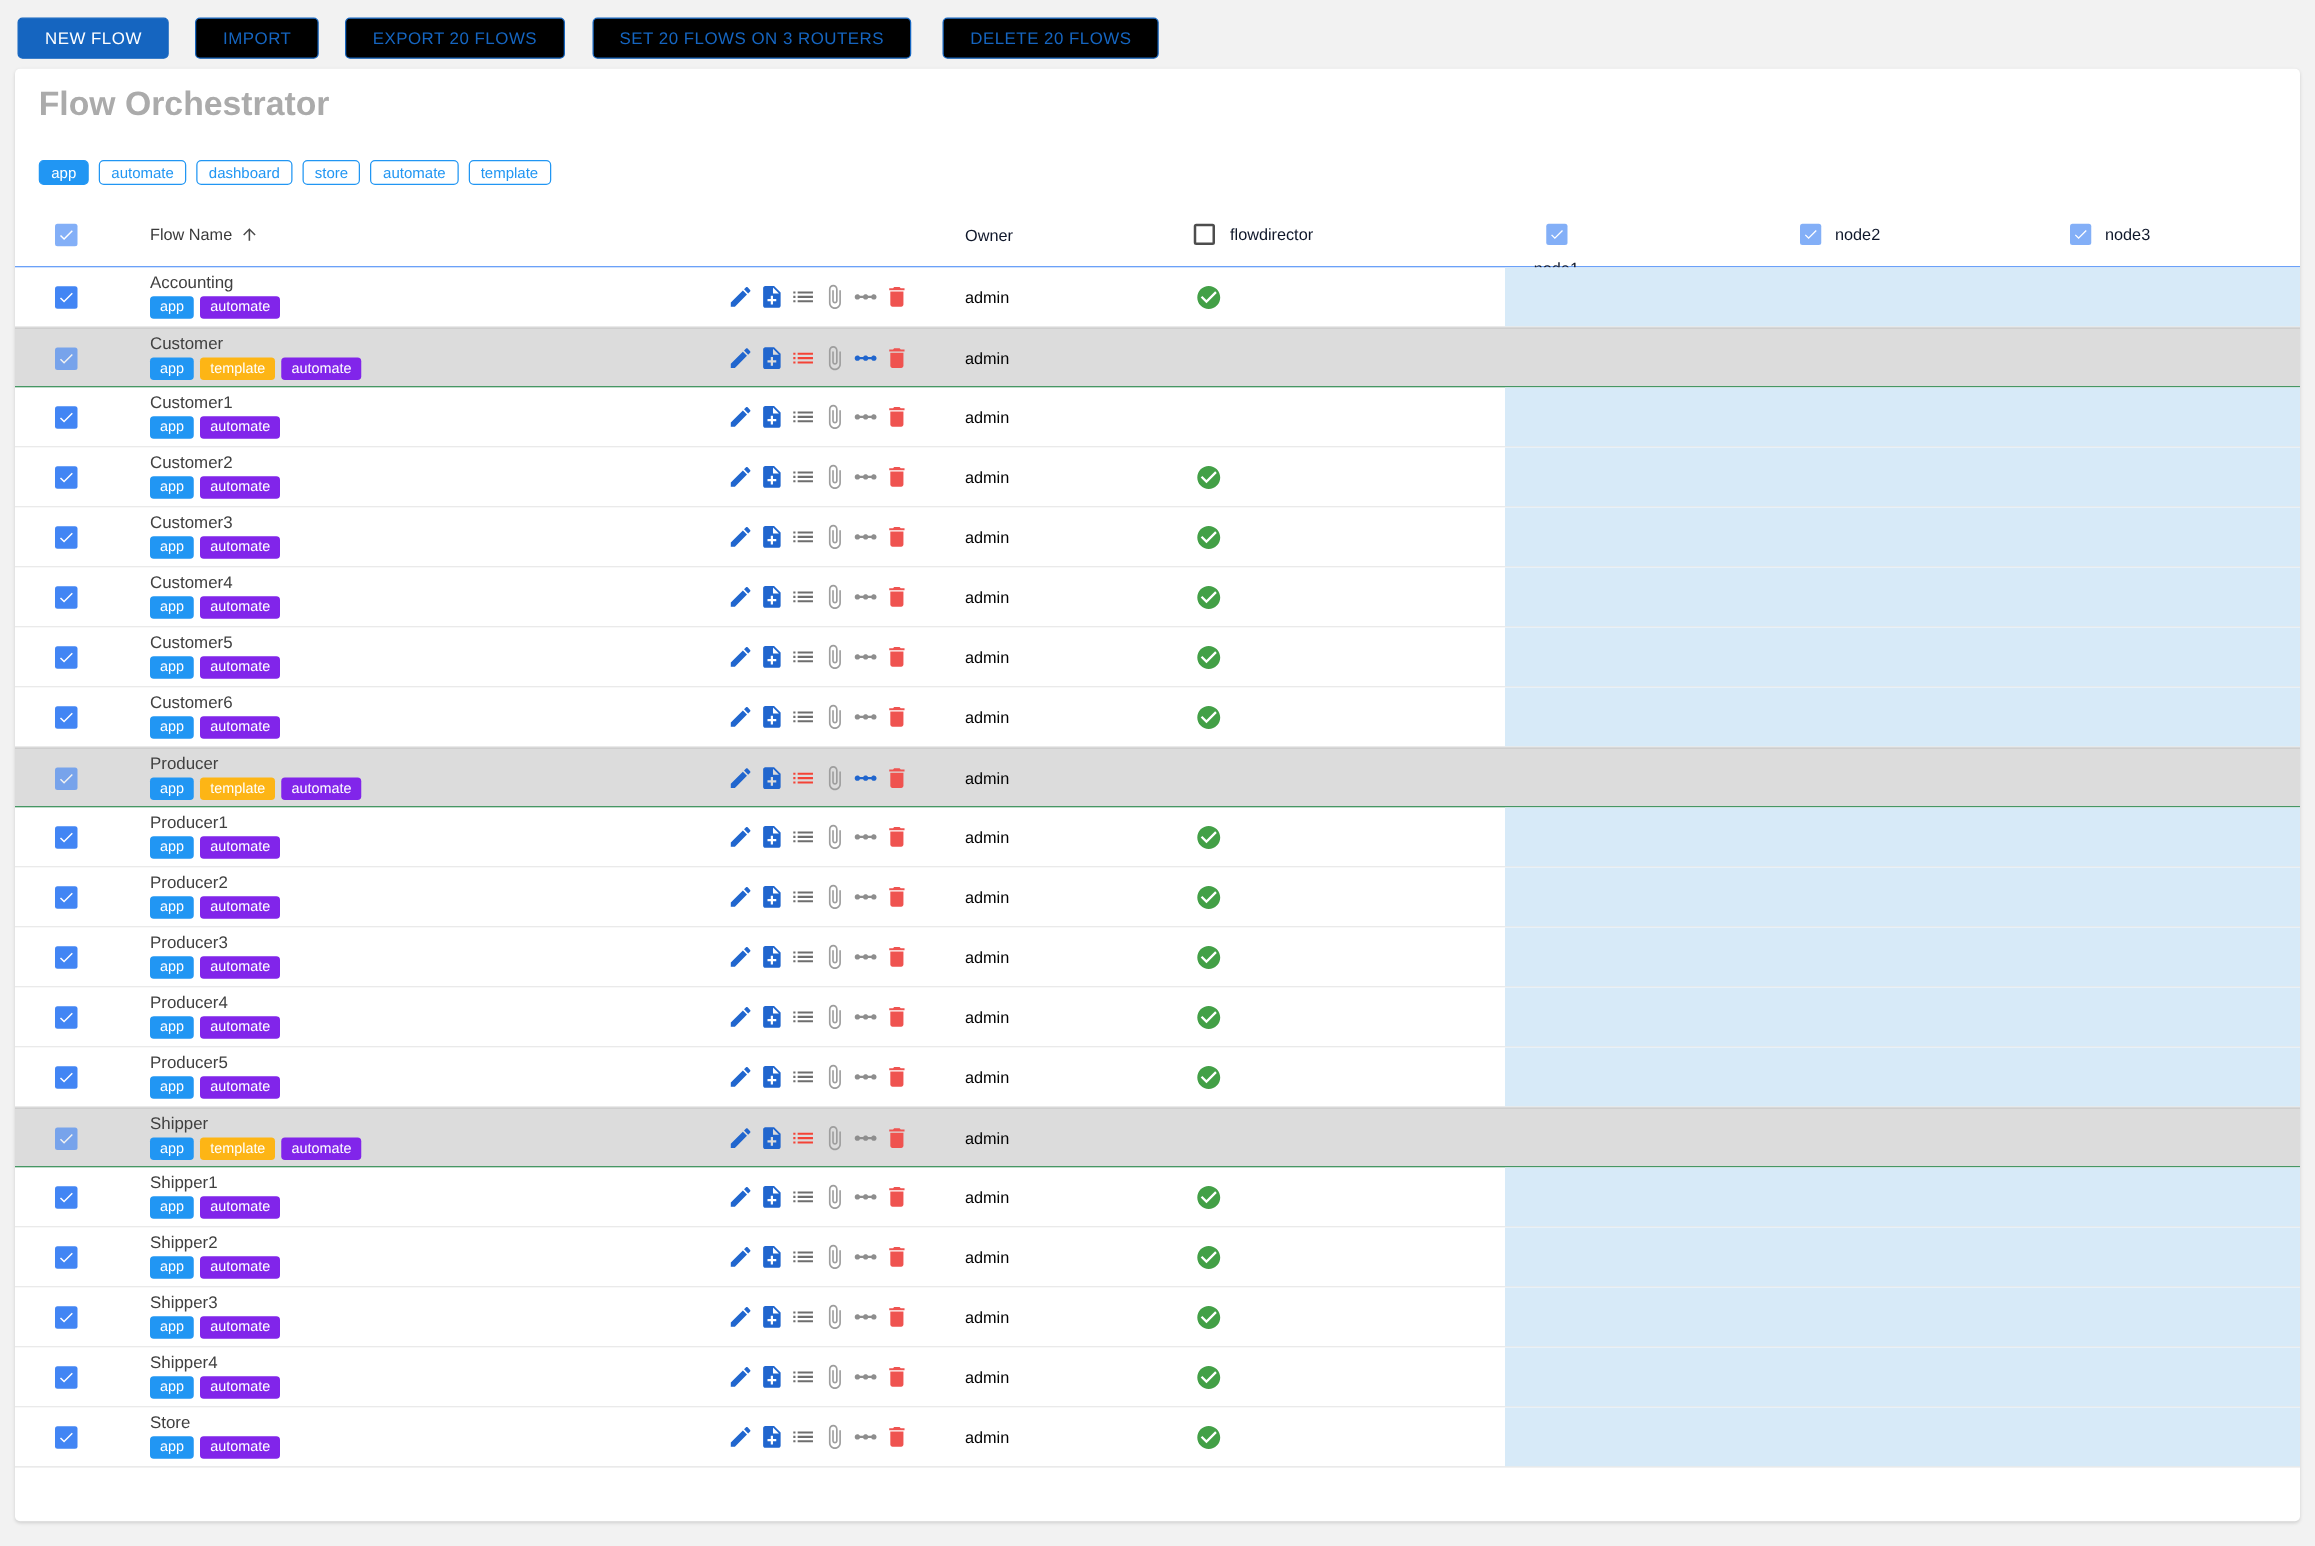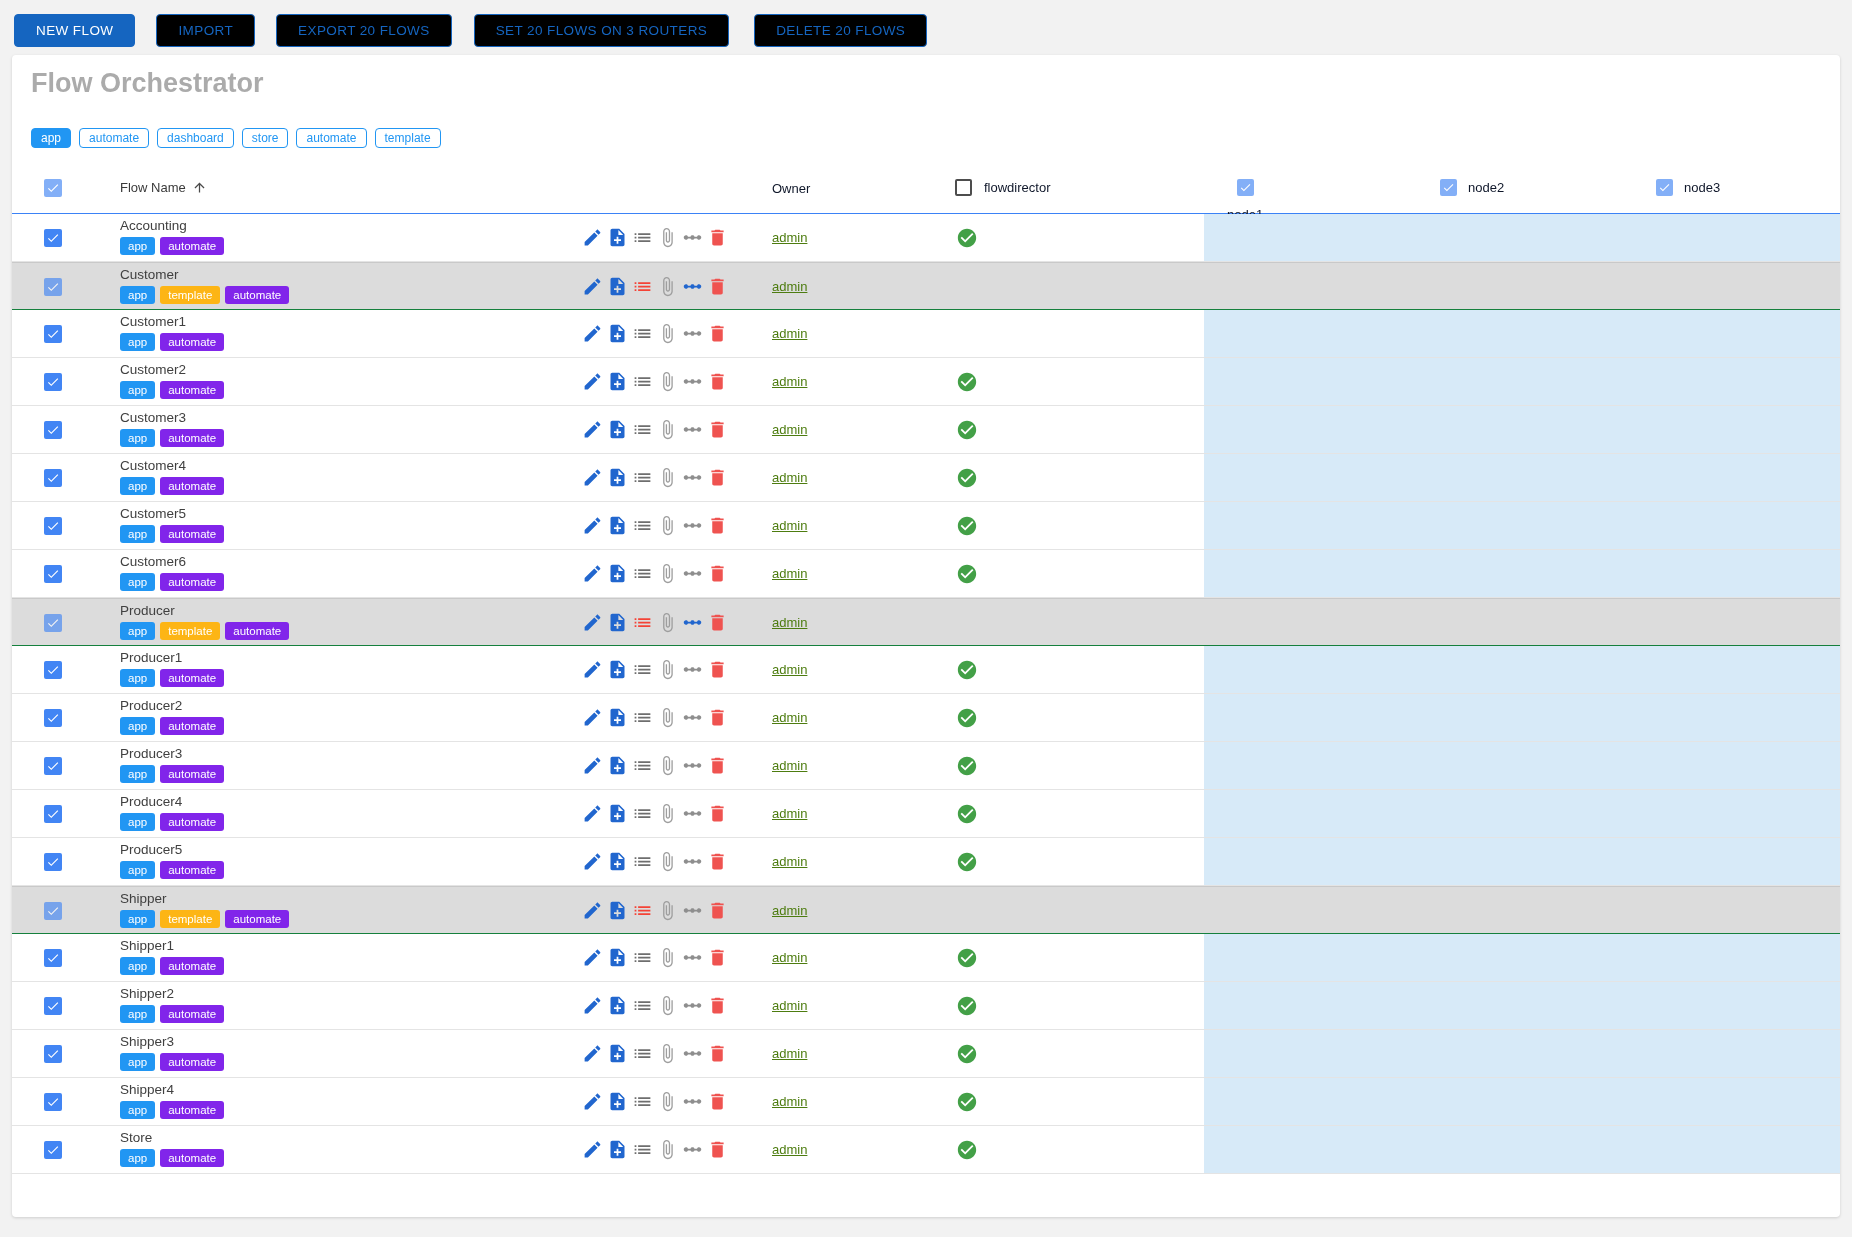--- a/index.html
+++ b/index.html
@@ -48,21 +48,21 @@
   .tag-row { display:flex; gap:5px; margin-top:4px; }
   .tag { height:18px; padding:0 8px; border-radius:3px; color:#fff; font-size:11.5px; display:flex; align-items:center; }
   .cell-actions { position:absolute; left:570px; top:13px; display:flex; gap:4px; }
   .icon-btn { width:21px; height:21px; border:none; background:transparent; padding:0; cursor:pointer; }
   .icon-btn svg { width:21px; height:21px; display:block; }
   .ic-blue { fill:var(--icon-blue); }
   .ic-gray { fill:var(--icon-gray); }
   .ic-graydark { fill:#6e6e6e; }
   .ic-red { fill:var(--icon-red); }
   .ic-trash { fill:var(--trash-red); }
-  .cell-owner { position:absolute; left:760px; top:16px; font-size:13px; color:#4d7c0f;text-decoration:underline; }
+  .cell-owner { position:absolute; left:760px; top:16px; font-size:13px; color:#000000; }
   .cell-fd { position:absolute; left:944px; top:13px; width:22px; height:22px; }
   .cell-fd svg { width:22px; height:22px; fill:var(--status-green); display:block; }
   .cell-nodes { position:absolute; left:1192px; right:0; top:0; bottom:0; background:var(--node-bg); }
 
   .node-head { position:absolute; top:14px; display:flex; align-items:center; gap:11px; }
   .node-head .checkbox { width:17px; height:17px; }
   .node-head .th-label { position:static; }
   .fd-head { position:absolute; left:943px; top:14px; display:flex; align-items:center; gap:12px; }
   .fd-head .th-label { position:static; }
 

